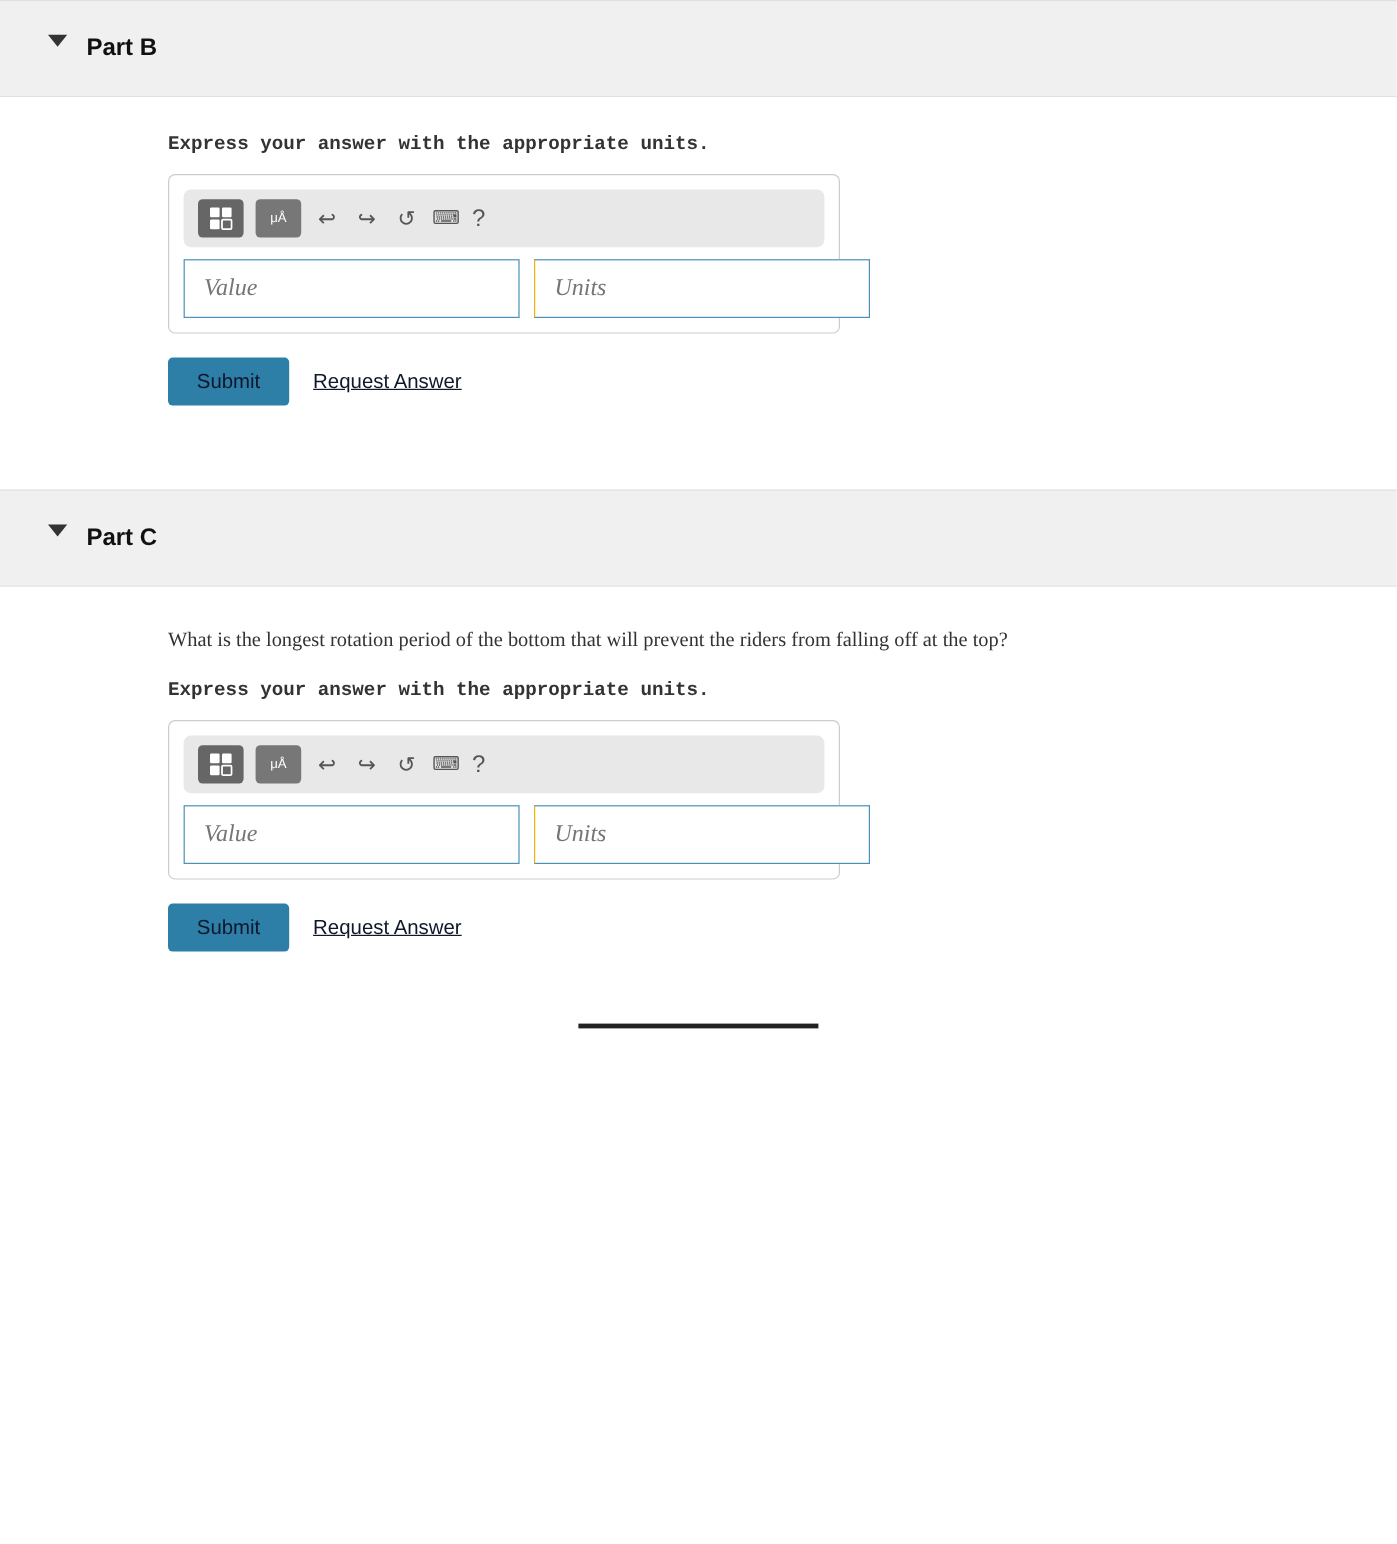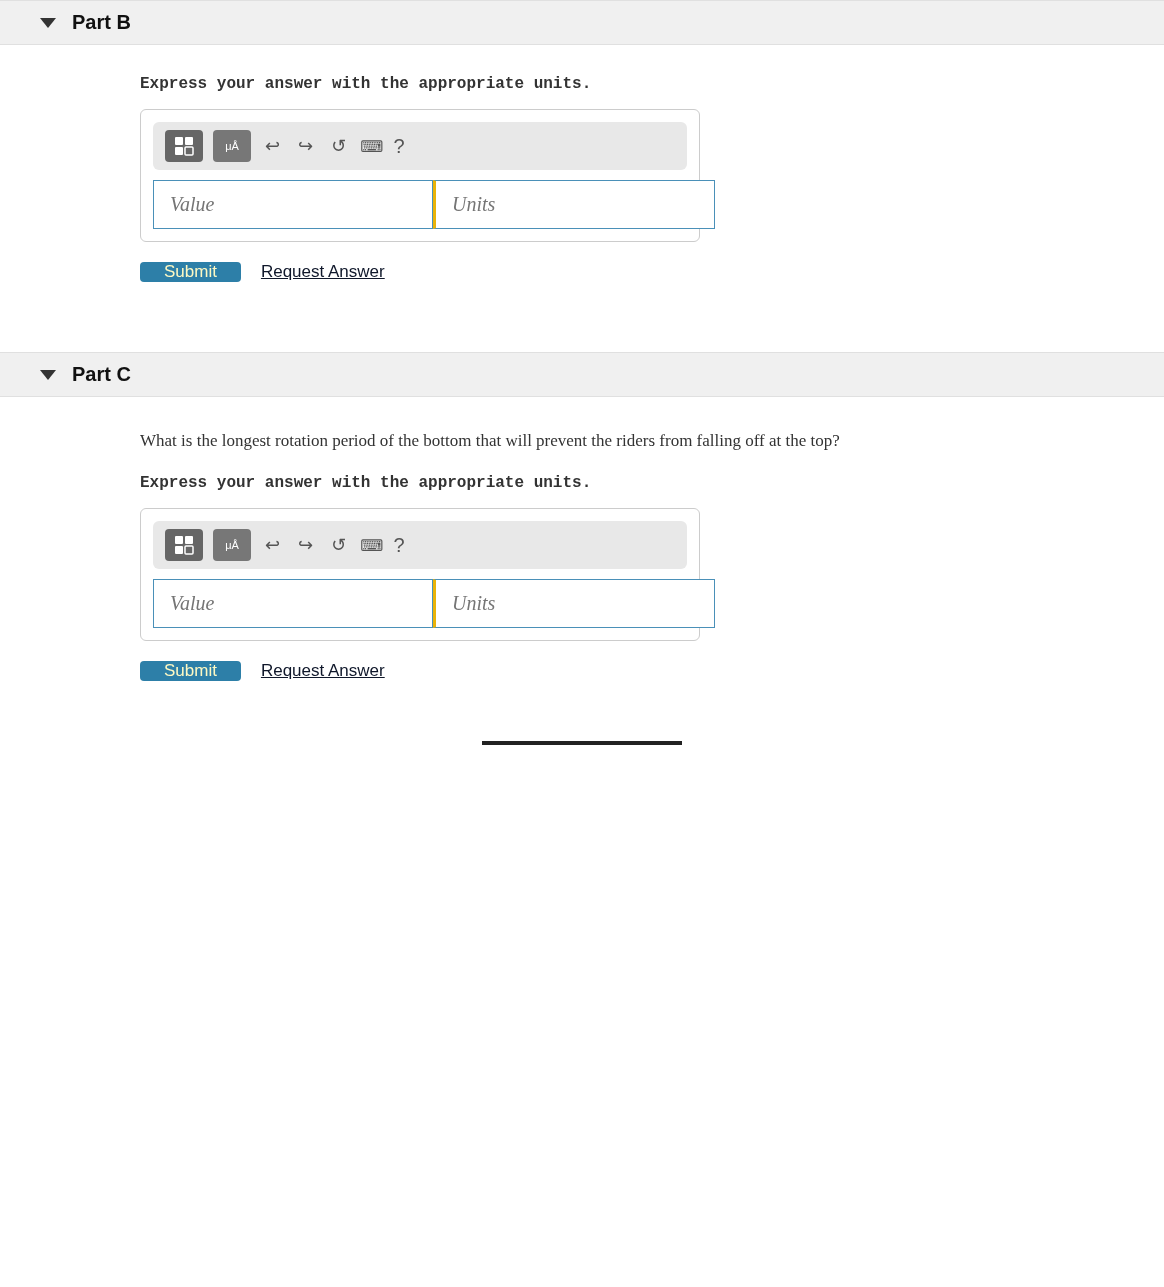--- a/index.html
+++ b/index.html
@@ -17,23 +17,22 @@
     }
 
     .page-container {
       width: 1164px;
       background: #fff;
     }
 
     
     .part-header {
       background: #f0f0f0;
-      padding: 10px 40px;
-      display: flex;
-      align-items: center;
+      padding: 28px 40px;
+      display: flex;
       gap: 16px;
       border-top: 1px solid #e0e0e0;
       border-bottom: 1px solid #e0e0e0;
     }
 
     .chevron-down {
       width: 0;
       height: 0;
       border-left: 8px solid transparent;
       border-right: 8px solid transparent;
@@ -144,57 +143,57 @@
       border: none;
       cursor: pointer;
       font-size: 20px;
       color: #555;
       font-family: Arial, sans-serif;
     }
 
     
     .input-row {
       display: flex;
-      gap: 0;
+      gap: 12px;
     }
 
     .value-input, .units-input {
       flex: 1;
       border: 1.5px solid #4a90b8;
       padding: 12px 16px;
       font-size: 20px;
       font-style: italic;
       color: #aaa;
       font-family: Georgia, serif;
       background: #fff;
       outline: none;
     }
 
     .value-input {
       border-right: 1px solid #4a90b8;
     }
 
     .units-input {
-      border-left: 3px solid #eab308;
+      border-left: 1px solid #eab308;
     }
 
     
     .action-row {
       display: flex;
       align-items: center;
       gap: 20px;
       margin-top: 4px;
     }
 
     .submit-btn {
       background: #2d7fa8;
-      color: #fef9c3;
+      color: #0f172a;
       border: none;
       border-radius: 4px;
-      padding: 0 24px;
+      padding: 10px 24px;
       font-size: 17px;
       font-family: Arial, sans-serif;
       cursor: pointer;
     }
 
     .request-answer-link {
       color: #0f172a;
       font-size: 17px;
       font-family: Arial, sans-serif;
       text-decoration: underline;

